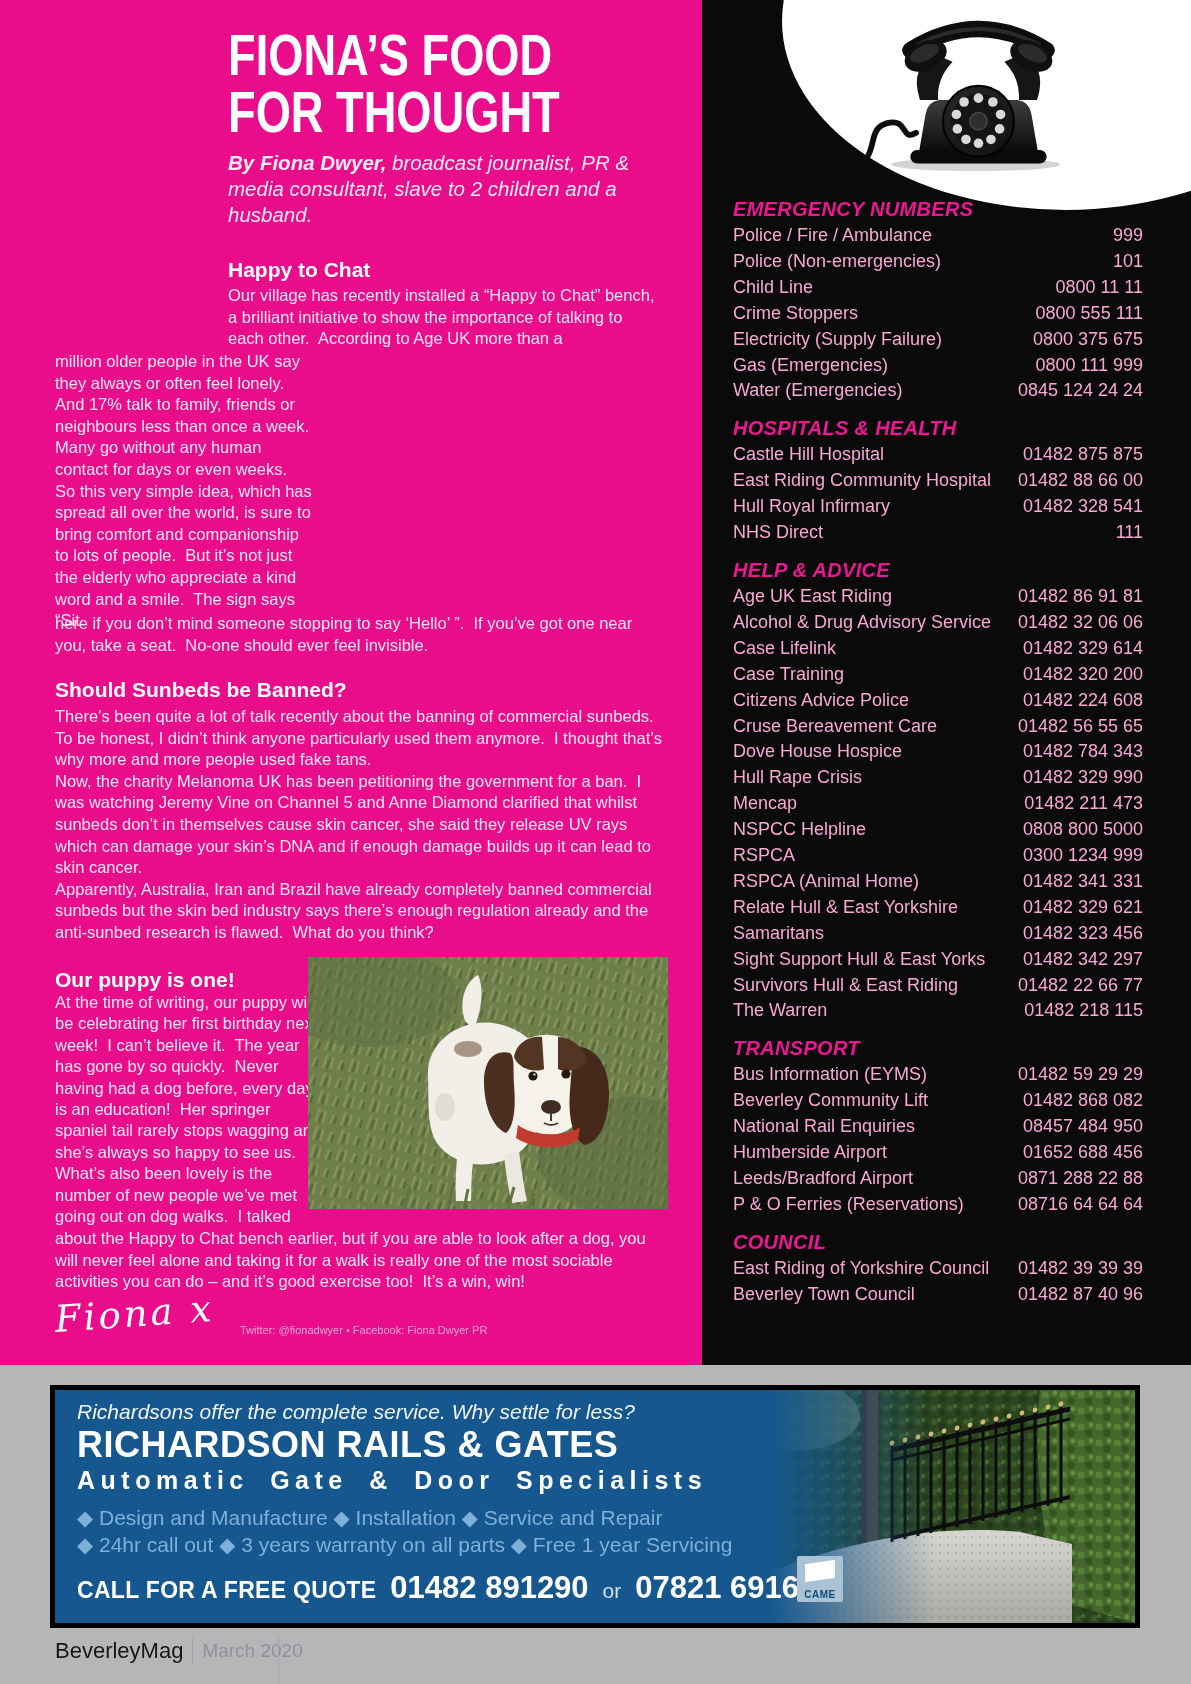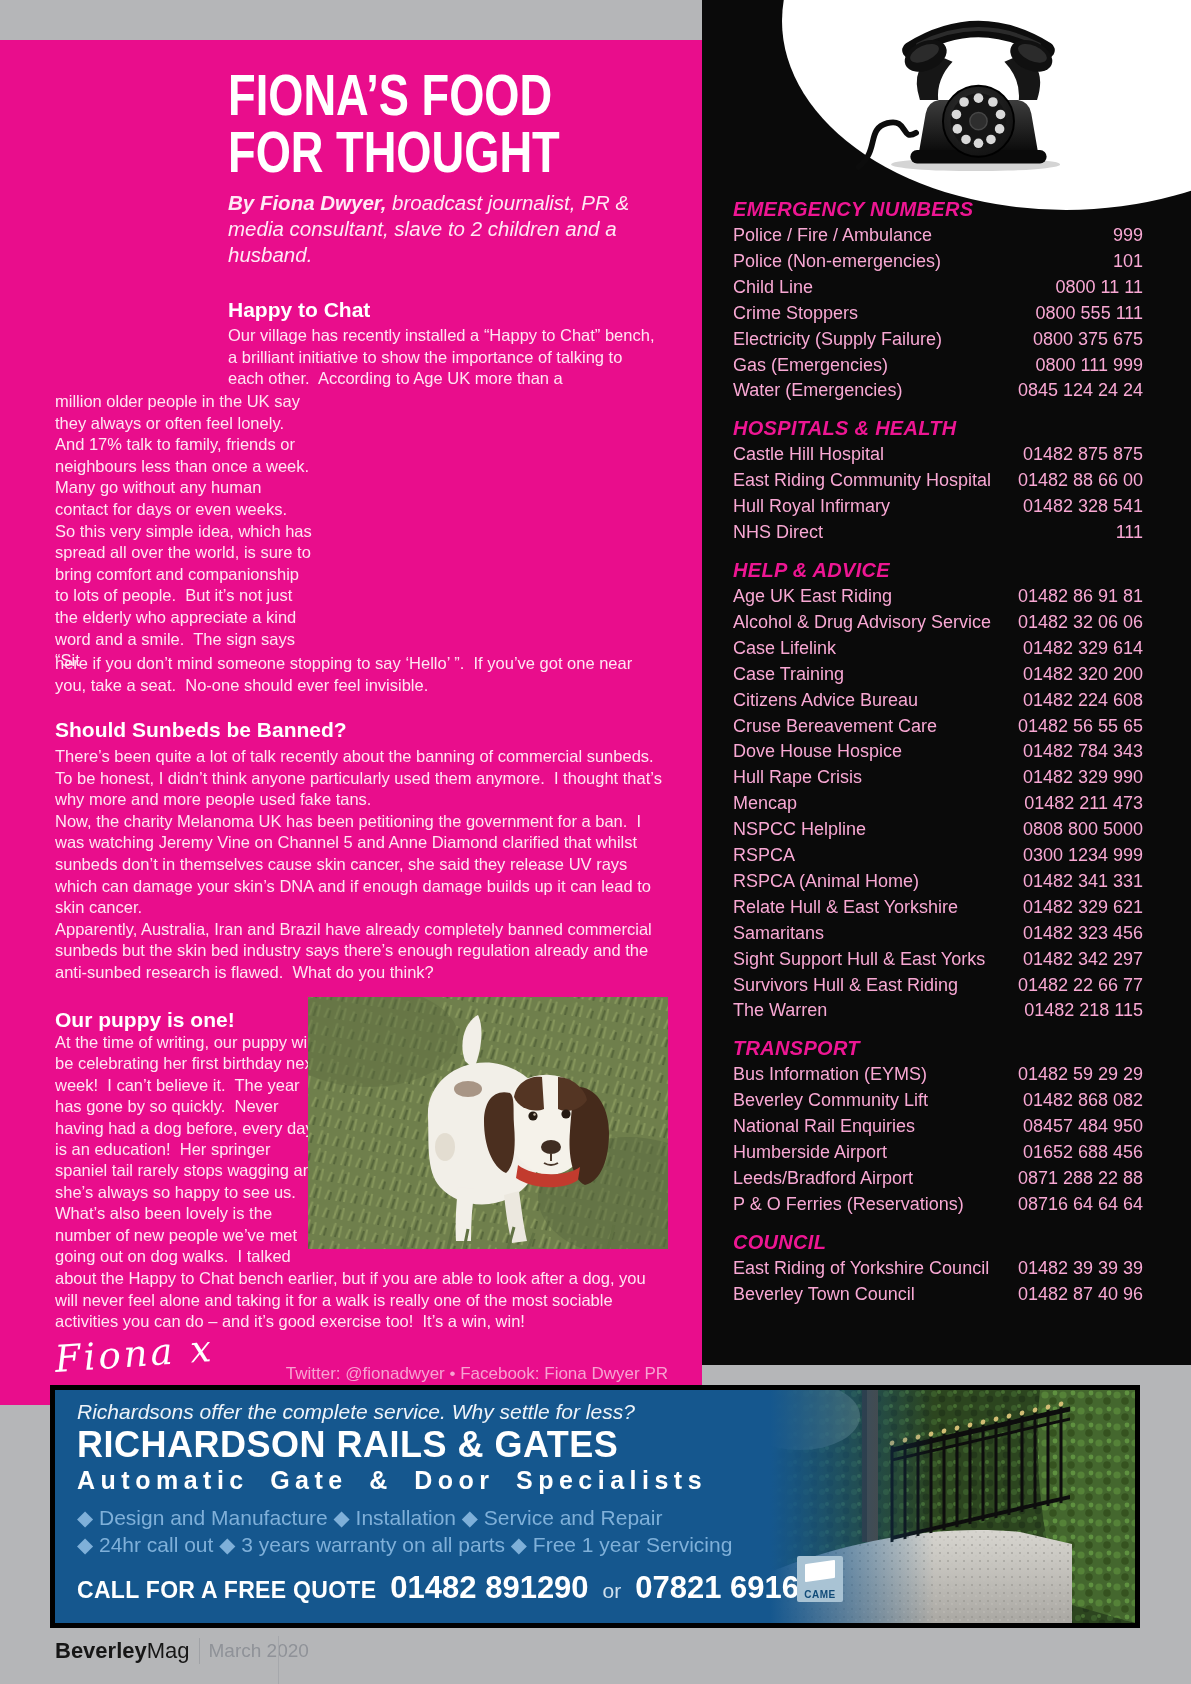--- a/index.html
+++ b/index.html
@@ -1,39 +1,39 @@
 <!DOCTYPE html>
 <html><head>
 <meta charset="utf-8">
 <style>
   html,body{margin:0;padding:0;background:#8f9194;}
   .page{position:relative;width:1191px;height:1684px;background:#b5b6b8;overflow:hidden;
         font-family:"Liberation Sans",sans-serif;}
   
-  .pink{position:absolute;left:0;top:0;width:702px;height:1365px;background:#e90d8c;overflow:hidden;margin-top:40px;}
+  .pink{position:absolute;left:0;top:0;width:702px;height:1365px;background:#e90d8c;overflow:hidden;}
   .abs{position:absolute;}
   .title{left:228px;top:26px;color:#fff;font-weight:bold;font-size:58px;line-height:57px;
          letter-spacing:0px;transform:scaleX(.78);transform-origin:left top;white-space:nowrap;}
   .byline{left:228px;top:150px;width:420px;color:#ffe9f5;font-style:italic;font-size:20.5px;line-height:26px;}
   .byline b{font-weight:bold;}
   .p-head{color:#ffffff;font-weight:bold;font-size:21px;line-height:24px;}
   .body-txt{color:#ffe6f3;font-size:16.5px;line-height:21.6px;white-space:pre-wrap;}
   .h-happy{left:228px;top:258px;}
   .p-a{left:228px;top:285px;width:432px;}
   .p-b{left:55px;top:351px;width:260px;}
   .p-c{left:55px;top:613px;width:612px;}
   .h-sun{left:55px;top:678px;}
   .p-sun{left:55px;top:706px;width:614px;}
   .h-pup{left:55px;top:968px;}
   .p-pup{left:55px;top:992px;width:268px;line-height:21.4px;}
   .p-full{left:55px;top:1228px;width:614px;}
   .photo{left:308px;top:957px;width:360px;height:252px;overflow:hidden;}
   .signature{left:55px;top:1298px;color:#ffffff;font-family:"DejaVu Serif",serif;font-style:italic;
              font-size:37px;letter-spacing:3px;transform:rotate(-4deg);transform-origin:left;}
-  .social{left:240px;top:1324px;width:428px;text-align:right;color:#f7a3d2;font-size:17px;}
+  .social{left:240px;top:1324px;width:428px;text-align:left;color:#f7a3d2;font-size:11px;}
   
   .black{position:absolute;left:702px;top:0;width:489px;height:1365px;background:#0a0a0a;overflow:hidden;}
   .blob{position:absolute;left:80px;top:-168px;width:568px;height:378px;background:#ffffff;border-radius:50%;}
   .phone-svg{position:absolute;left:148px;top:6px;width:232px;height:168px;}
   .dir{position:relative;padding:0 48px 0 31px;}
   .dir-heading{color:#ee1693;font-style:italic;font-weight:bold;font-size:20px;line-height:24px;
                margin:12px 0 2px 0;letter-spacing:.3px;}
   .dir-heading:first-child{margin-top:197px;}
   .dir-row{display:flex;justify-content:space-between;color:#f9a8d4;font-size:18px;
            line-height:25.9px;white-space:nowrap;}
@@ -56,21 +56,21 @@
   .ad-or{color:#cfe0ee;font-size:21px;}
   .came{position:absolute;left:742px;top:166px;width:46px;height:46px;background:#a9c3d4;
         border-radius:2px;overflow:hidden;}
   .came-flag{position:absolute;left:8px;top:6px;width:30px;height:18px;background:#ffffff;
         transform:skewY(-8deg);border-radius:1px;}
   .came-label{position:absolute;left:0;bottom:2px;width:100%;text-align:center;color:#114b78;
         font-weight:bold;font-size:10px;letter-spacing:.5px;}
   
   .footer-left{position:absolute;left:55px;top:1638px;display:flex;align-items:center;gap:9px;}
   .brand{font-size:22px;color:#161616;}
-  .brand b{font-weight:bold;}
+  .brand b{font-weight:normal;}
   .footer-div{width:1px;height:26px;background:#a0a2a6;}
   .issue{font-size:19px;color:#8f9298;}
   .footer-rule{position:absolute;left:278px;top:1636px;width:1px;height:48px;background:#a6a8ac;}
 </style>
 </head>
 <body>
 
 <div class="page">
 
   <section class="pink">
@@ -248,21 +248,21 @@
         </div>
         <div class="dir-row">
           <span class="dir-label">Case Lifelink</span>
           <span class="dir-num">01482 329 614</span>
         </div>
         <div class="dir-row">
           <span class="dir-label">Case Training</span>
           <span class="dir-num">01482 320 200</span>
         </div>
         <div class="dir-row">
-          <span class="dir-label">Citizens Advice Bureau</span>
+          <span class="dir-label">Citizens Advice Police</span>
           <span class="dir-num">01482 224 608</span>
         </div>
         <div class="dir-row">
           <span class="dir-label">Cruse Bereavement Care</span>
           <span class="dir-num">01482 56 55 65</span>
         </div>
         <div class="dir-row">
           <span class="dir-label">Dove House Hospice</span>
           <span class="dir-num">01482 784 343</span>
         </div>

